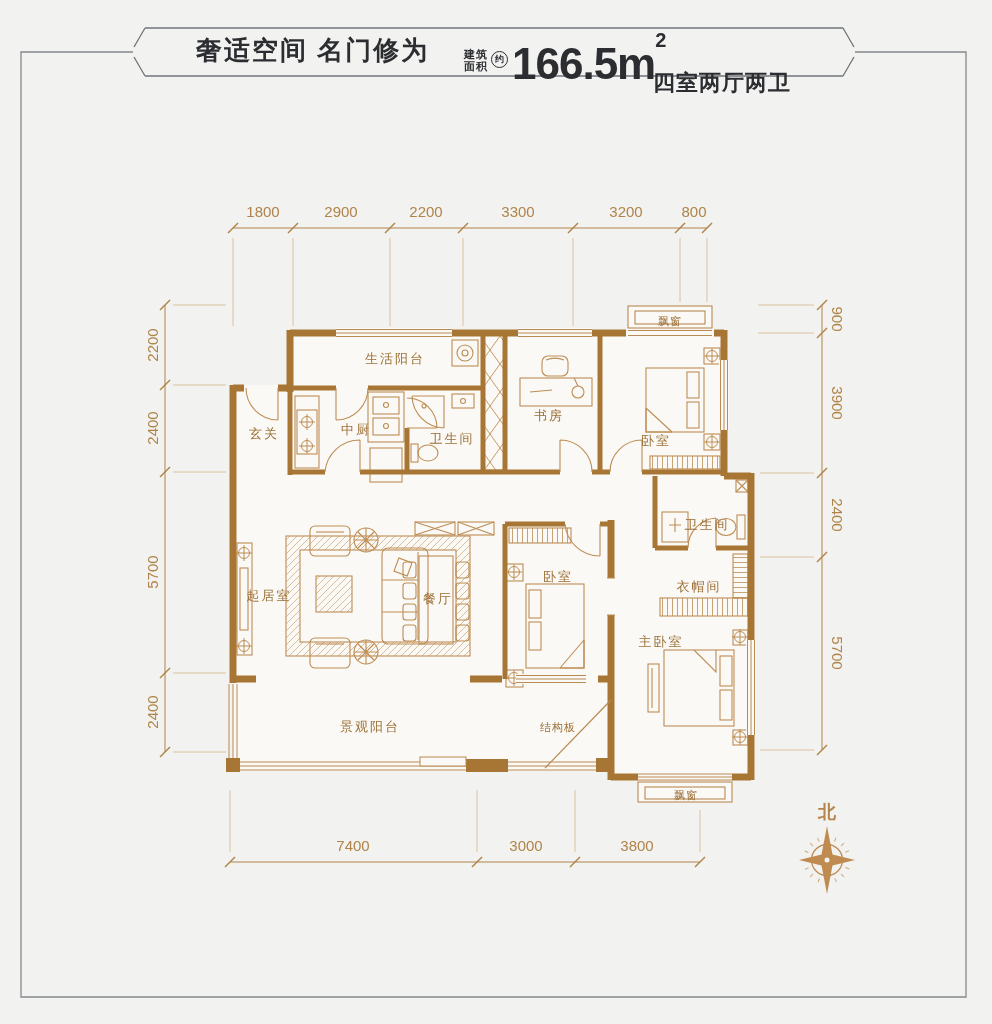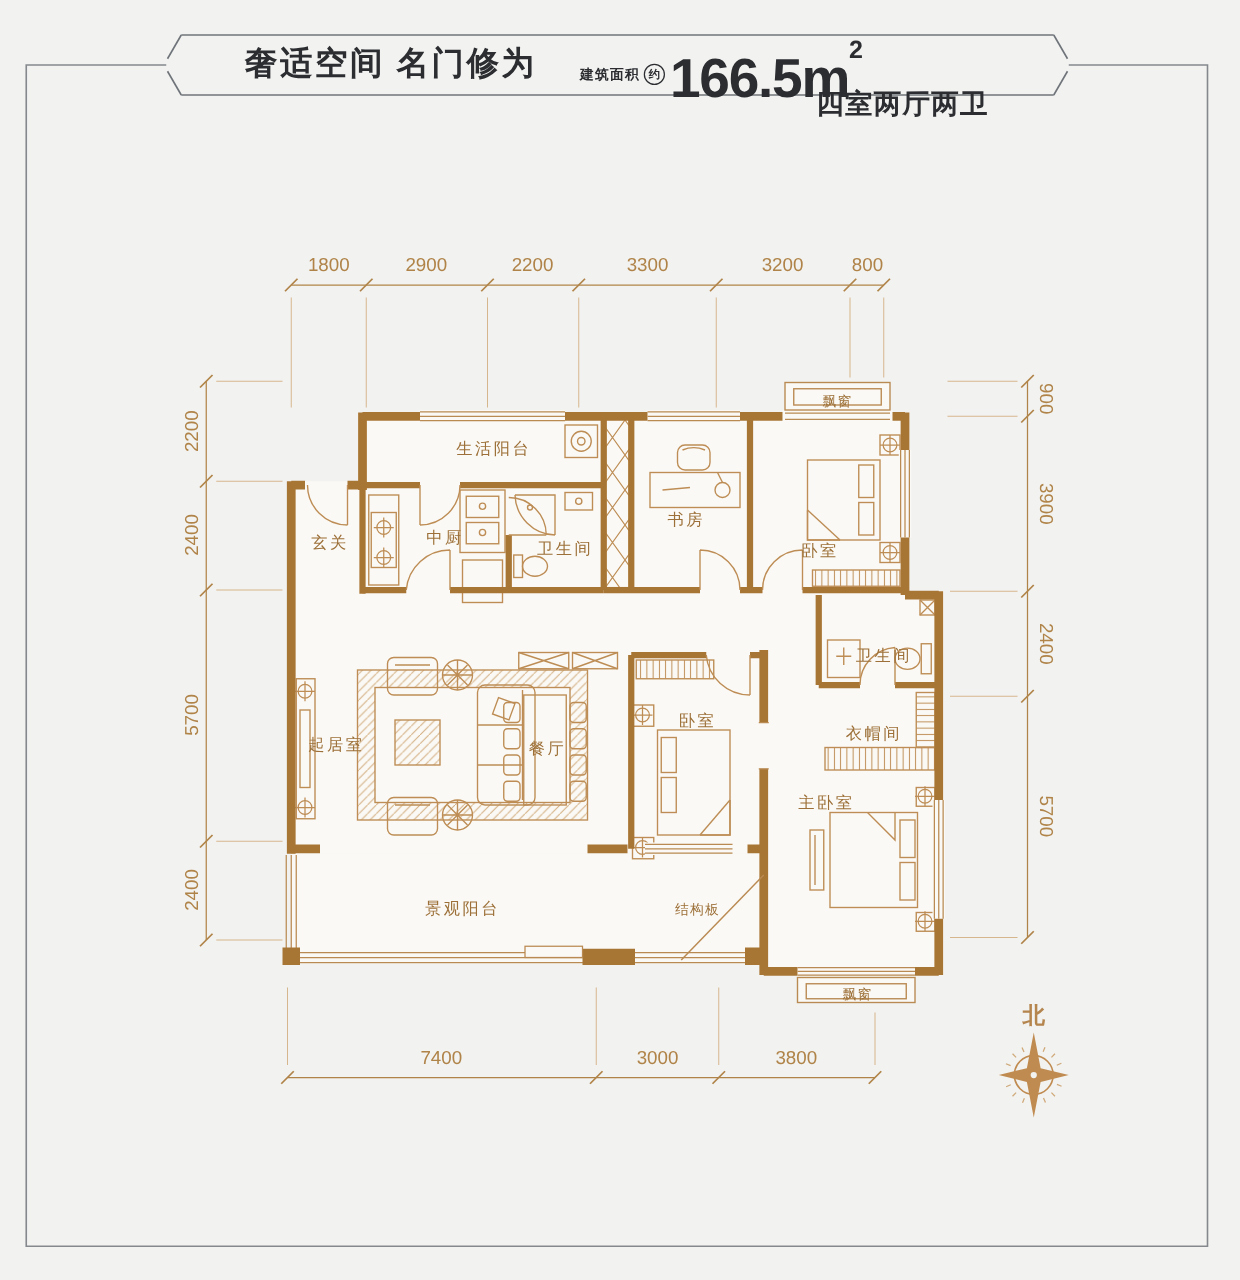--- a/index.html
+++ b/index.html
@@ -3,21 +3,21 @@
 <meta charset="utf-8">
 <style>
   html,body{margin:0;padding:0;background:#eef0ee;}
   .page{position:relative;width:992px;height:1024px;background:#f2f2f0;
         font-family:"Liberation Sans","DejaVu Sans",sans-serif;overflow:hidden;}
   .plan-svg{position:absolute;left:0;top:0;}
   .header{position:absolute;left:0;top:0;width:992px;height:110px;color:#2b2d31;}
   .title{position:absolute;left:196px;top:33px;font-size:26px;font-weight:700;
          letter-spacing:2px;white-space:nowrap;}
   .area{position:absolute;left:464px;top:34px;display:flex;align-items:center;}
-  .area-prefix{display:flex;flex-direction:row;font-size:11px;font-weight:700;
+  .area-prefix{display:flex;flex-direction:column;font-size:11px;font-weight:700;
                line-height:12px;letter-spacing:1px;}
   .approx-circle{width:15px;height:15px;margin:0 4px 0 3px;border:1.5px solid #2b2d31;
                  border-radius:50%;font-size:9px;line-height:15px;text-align:center;font-weight:700;}
   .area-value{font-size:44px;font-weight:800;letter-spacing:-1px;line-height:44px;white-space:nowrap;text-align:center;}
   .area-value sup{font-size:20px;position:relative;top:-16px;font-weight:800;}
   .layout-summary{position:absolute;left:653px;top:40px;font-size:22px;font-weight:600;
                   letter-spacing:1px;white-space:nowrap;margin-top:28px;}
   text{font-family:"Liberation Sans","DejaVu Sans",sans-serif;}
   .room-label{fill:#9c7038;font-size:13px;letter-spacing:2px;}
   .room-label.small{font-size:11px;letter-spacing:1px;}

